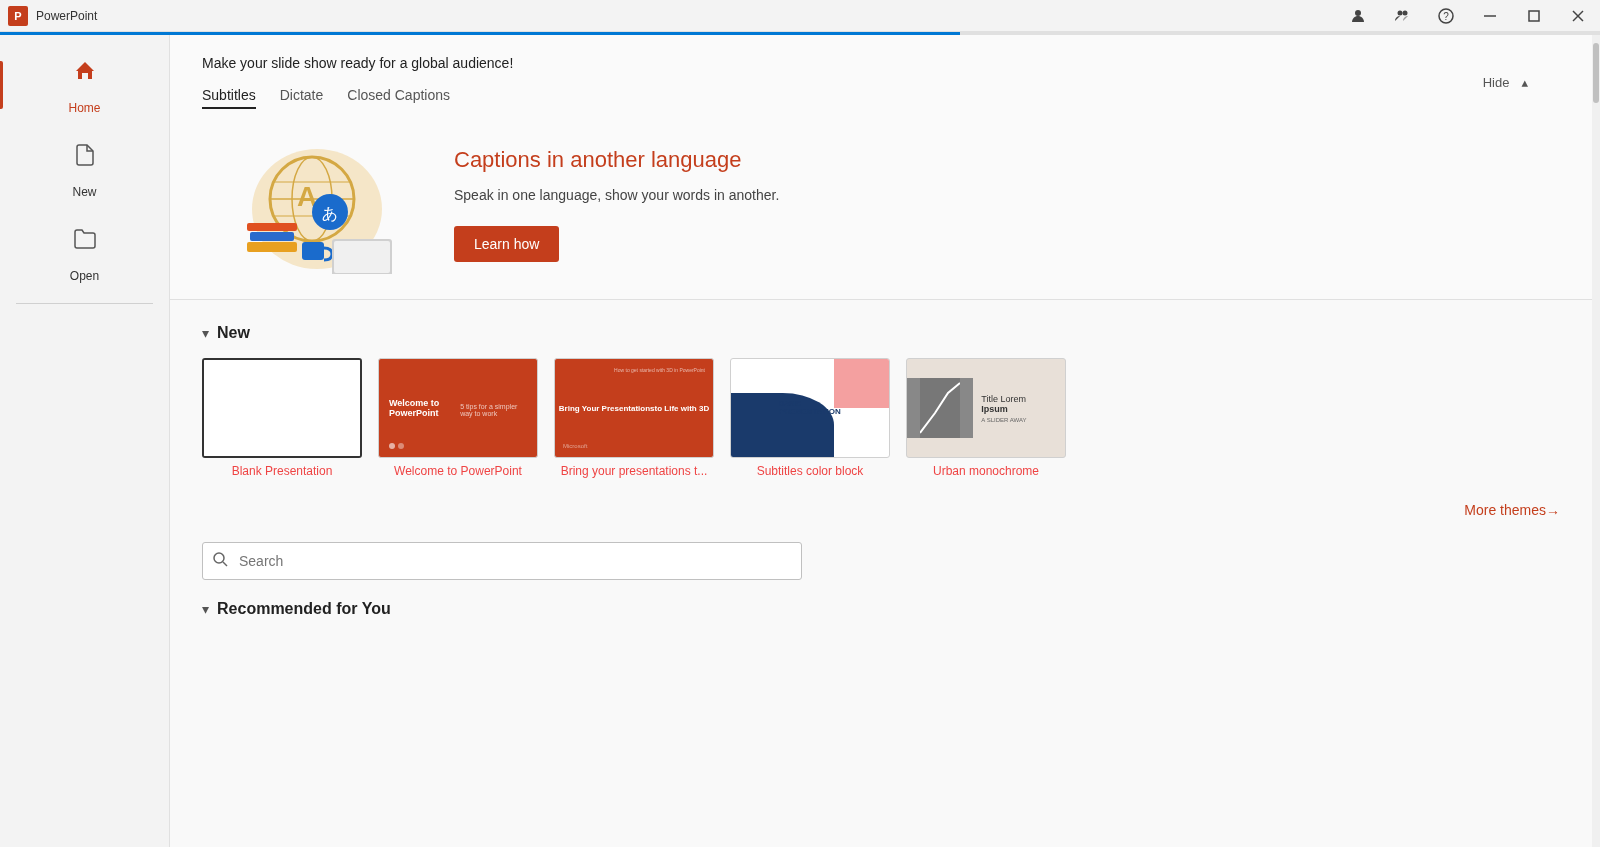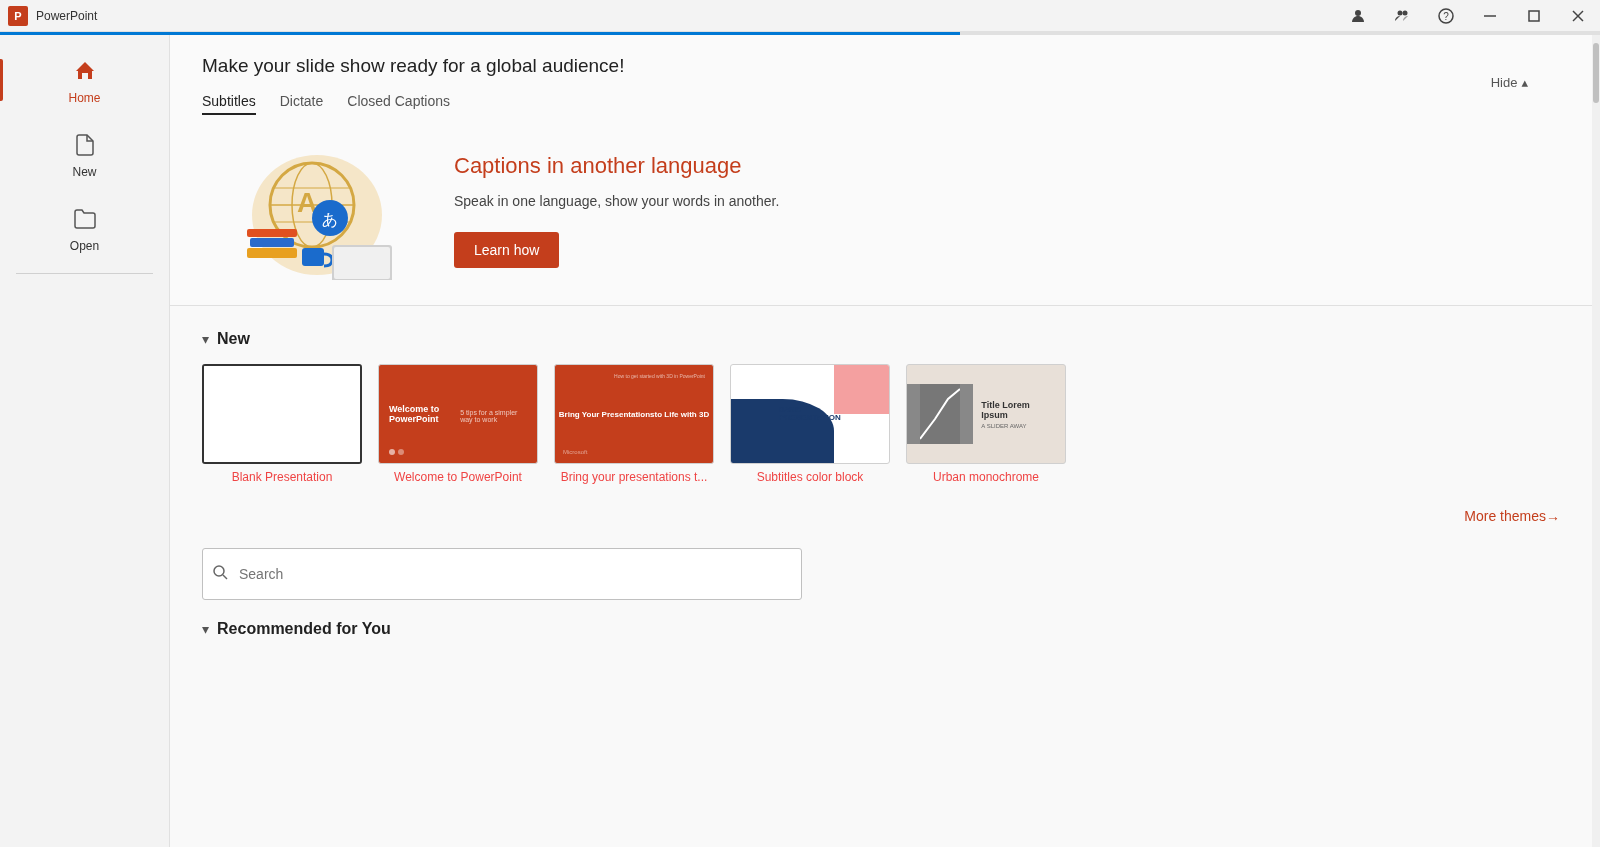--- a/index.html
+++ b/index.html
@@ -56,21 +56,21 @@
       left: -8px;
       top: 50%;
       transform: translateY(-50%);
       width: 3px;
       height: 60%;
       background: #c43e1c;
       border-radius: 0 2px 2px 0;
     }
     .sidebar-icon { width: 32px; height: 32px; display: flex; align-items: center; justify-content: center; }
     .sidebar-icon svg { width: 24px; height: 24px; fill: #555; }
-    .sidebar-label { font-size: 12px; color: #333; margin-top: 4px; }
+    .sidebar-label { font-size: 12px; color: #333; margin-top: 14px; }
     .sidebar-item.active .sidebar-label { color: #c43e1c; }
     .sidebar-divider { height: 1px; background: #d0d0d0; margin: 8px 16px; }
     .sidebar-bottom { margin-top: auto; }
     .sidebar-text-item {
       padding: 10px 16px;
       cursor: pointer;
       font-size: 13px;
       color: #333;
     }
 
@@ -83,40 +83,40 @@
       position: relative;
     }
 
     
     .promo-banner {
       background: #fafafa;
       border-bottom: 1px solid #e0e0e0;
       padding: 20px 32px;
       margin: -24px -32px 24px -32px;
     }
-    .promo-title { font-size: 19px; font-weight: 400; color: #222; margin-bottom: 16px; }
+    .promo-title { font-size: 14px; font-weight: 400; color: #222; margin-bottom: 16px; }
     .promo-tabs { display: flex; gap: 24px; margin-bottom: 20px; }
     .promo-tab {
       font-size: 14px;
       color: #555;
       cursor: pointer;
       padding-bottom: 4px;
       border-bottom: 2px solid transparent;
     }
     .promo-tab.active { color: #222; border-bottom: 2px solid #222; font-weight: 500; }
     .promo-hide {
       position: absolute;
       top: 20px;
       right: 32px;
       font-size: 13px;
       color: #555;
       cursor: pointer;
       display: flex;
       align-items: center;
-      gap: 4px;
+      gap: 12px;
     }
     .promo-content { display: flex; align-items: center; gap: 32px; }
     .promo-image-area {
       width: 220px;
       height: 150px;
       display: flex;
       align-items: center;
       justify-content: center;
       flex-shrink: 0;
     }
@@ -188,21 +188,21 @@
       margin-bottom: 24px;
     }
 
     
     .search-container {
       position: relative;
       margin-bottom: 20px;
     }
     .search-input {
       width: 600px;
-      height: 52px;
+      height: 38px;
       border: 1px solid #c0c0c0;
       border-radius: 3px;
       padding: 0 12px 0 36px;
       font-size: 14px;
       background: white;
       font-family: 'Segoe UI', Arial, sans-serif;
     }
     .search-icon-wrap {
       position: absolute;
       left: 10px;
@@ -430,21 +430,21 @@
 
       <div class="template-card">
         <div class="template-thumbnail" style="display:flex; background:#e8e0d8;">
           <div style="width:42%; background:#888; display:flex; align-items:center; justify-content:center; overflow:hidden;">
             <svg width="40" height="60" viewBox="0 0 40 60">
               <rect x="0" y="0" width="40" height="60" fill="#777"></rect>
               <polyline points="0,55 15,35 28,15 40,5" fill="none" stroke="white" stroke-width="2"></polyline>
             </svg>
           </div>
           <div style="flex:1; padding:8px; display:flex; flex-direction:column; justify-content:center;">
-            <div style="font-size:9px; font-weight:bold; color:#333;">Title Lorem</div>
+            <div style="font-size:9px; font-weight:normal; color:#333;">Title Lorem</div>
             <div style="font-size:9px; font-weight:bold; color:#333;">Ipsum</div>
             <div style="font-size:6px; color:#666; margin-top:3px;">A SLIDER AWAY</div>
           </div>
         </div>
         <span class="template-name">Urban monochrome</span>
       </div>
     </div>
 
     <div class="more-themes-link">
       <span>More themes</span>

